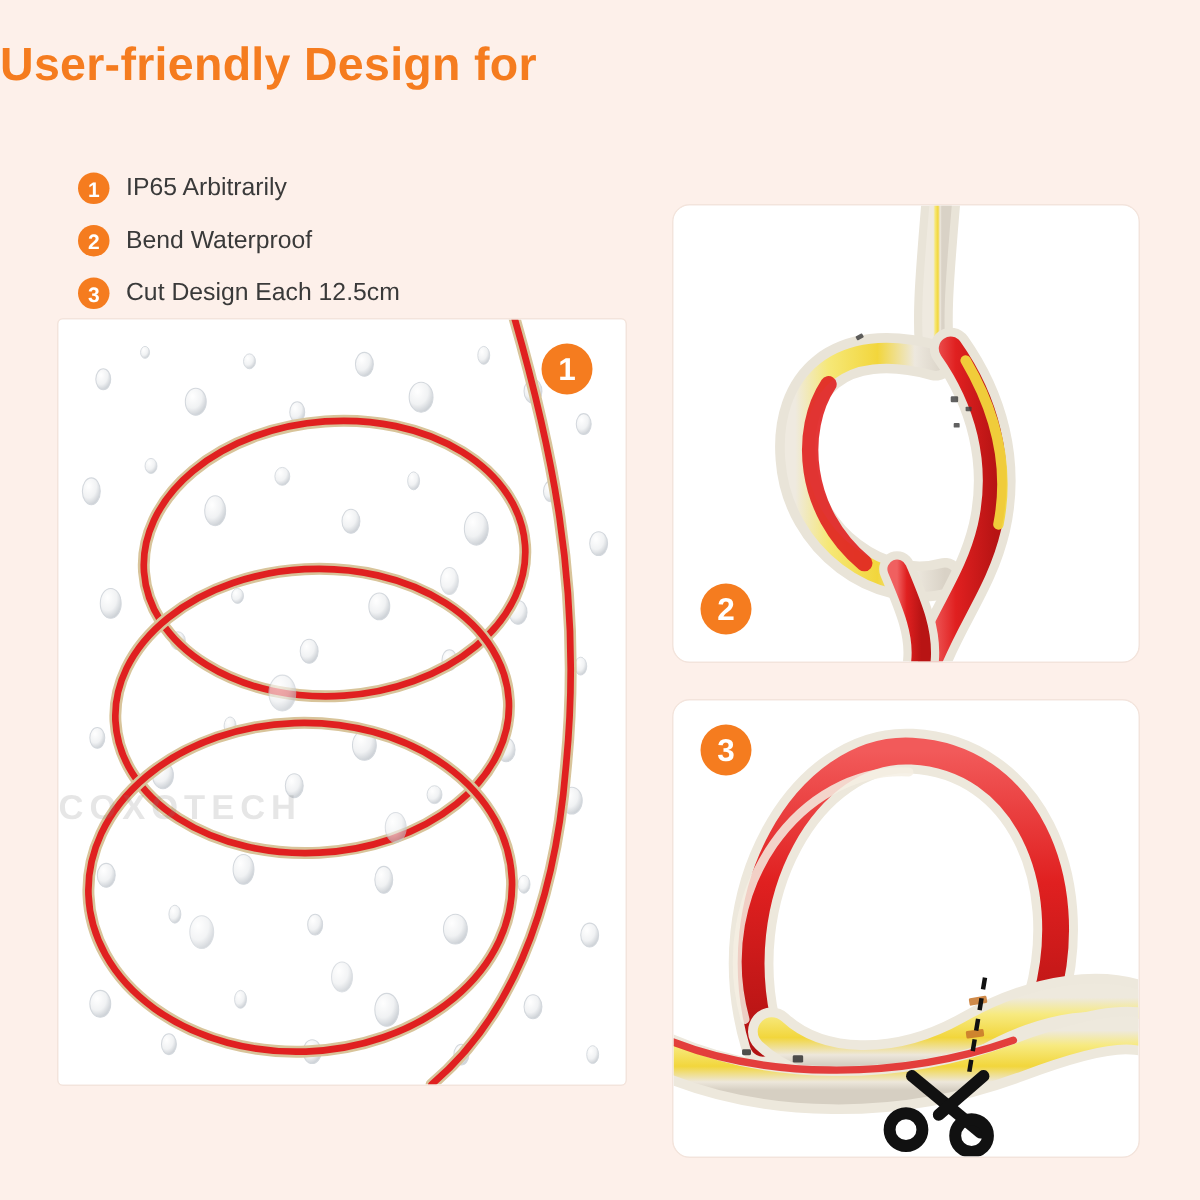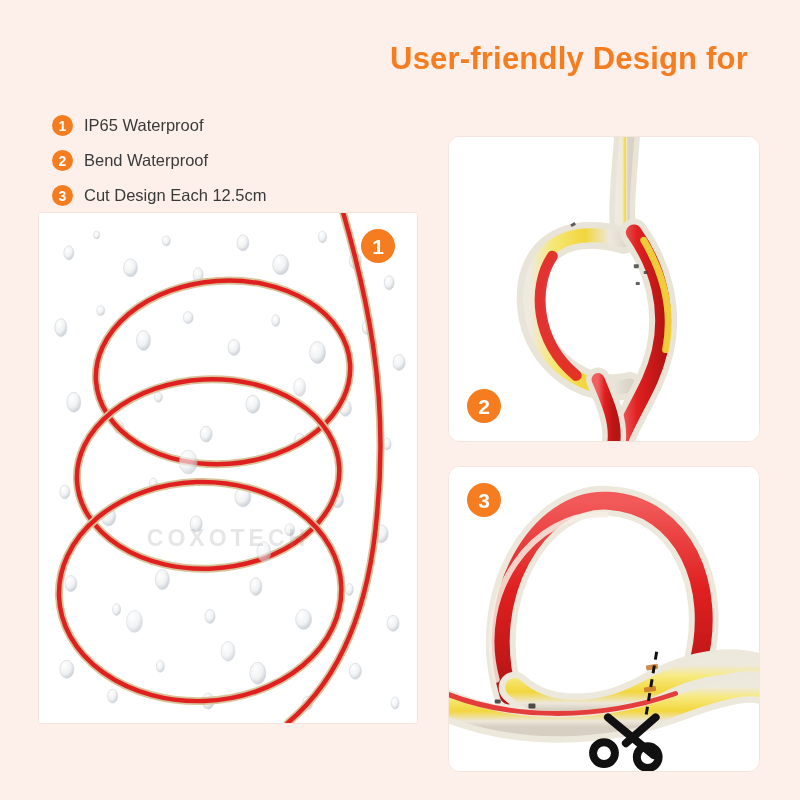--- a/index.html
+++ b/index.html
@@ -14,22 +14,21 @@
     overflow: hidden;
     position: relative;
   }
 
   
   .title-block {
     position: absolute;
     left: 0;
     top: 24px;
     width: 748px;
-    text-align: right;
-    margin-top: 16px;
+    text-align: left;
   }
   .title-line {
     color: #F57C1F;
     font-size: 31px;
     font-weight: bold;
     line-height: 38px;
     letter-spacing: 0.2px;
   }
 
   
@@ -112,21 +111,21 @@
     line-height: 1;
   }
   .badge-tr { right: 22px; top: 16px; }
   .badge-bl { left: 18px; bottom: 18px; }
   .badge-tl { left: 18px; top: 16px; }
 
   .watermark {
     position: absolute;
     left: 0; right: 0;
     top: 312px;
-    text-align: center;
+    text-align: left;
     font-size: 23px;
     letter-spacing: 4px;
     color: rgba(130,130,130,0.20);
     font-weight: bold;
     z-index: 30;
     pointer-events: none;
   }
 
   svg { display: block; }
   .panel-svg {
@@ -139,21 +138,21 @@
 </head>
 <body>
 
 <div class="title-block">
   <div class="title-line">User-friendly Design for</div>
 </div>
 
 <div class="feature-list">
   <div class="feature-row">
     <span class="badge">1</span>
-    <span class="feature-label">IP65 Waterproof</span>
+    <span class="feature-label">IP65 Arbitrarily</span>
   </div>
   <div class="feature-row">
     <span class="badge">2</span>
     <span class="feature-label">Bend Waterproof</span>
   </div>
   <div class="feature-row">
     <span class="badge">3</span>
     <span class="feature-label">Cut Design Each 12.5cm</span>
   </div>
 </div>

